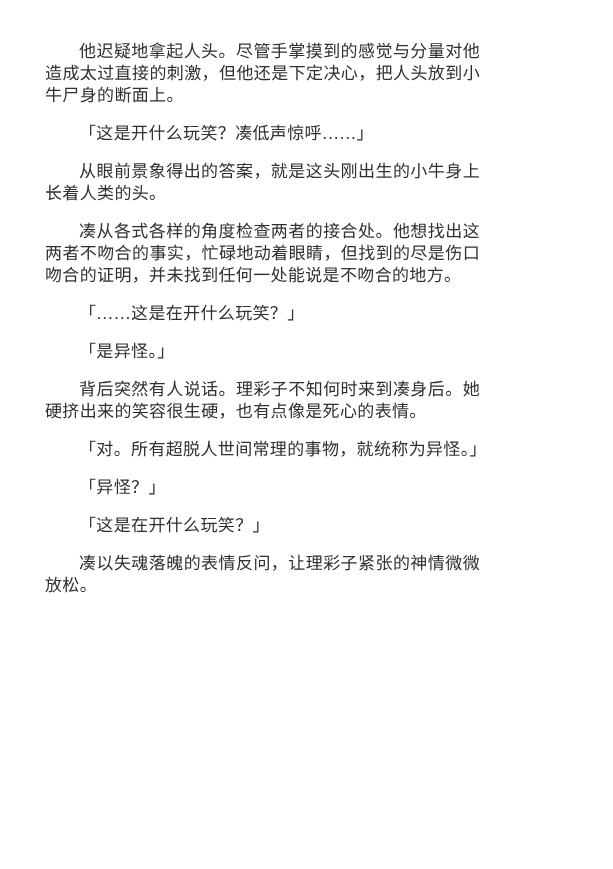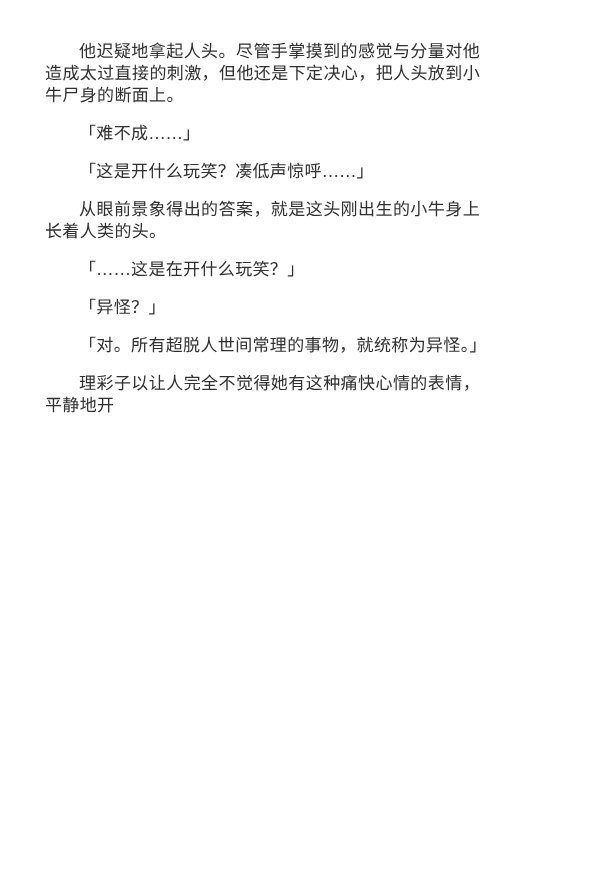--- a/index.html
+++ b/index.html
@@ -29,20 +29,23 @@
     text-align: justify;
     text-indent: 2em;
     word-break: break-all;
   }
 </style>
 </head>
 <body>
 
 <div class="page">
   <p>他迟疑地拿起人头。尽管手掌摸到的感觉与分量对他造成太过直接的刺激，但他还是下定决心，把人头放到小牛尸身的断面上。</p>
-  <p>「难不成……」</p>
   <p>「这是开什么玩笑？凑低声惊呼……」</p>
   <p>从眼前景象得出的答案，就是这头刚出生的小牛身上长着人类的头。</p>
+  <p>凑从各式各样的角度检查两者的接合处。他想找出这两者不吻合的事实，忙碌地动着眼睛，但找到的尽是伤口吻合的证明，并未找到任何一处能说是不吻合的地方。</p>
   <p>「……这是在开什么玩笑？」</p>
+  <p>「是异怪。」</p>
+  <p>背后突然有人说话。理彩子不知何时来到凑身后。她硬挤出来的笑容很生硬，也有点像是死心的表情。</p>
+  <p>「对。所有超脱人世间常理的事物，就统称为异怪。」</p>
   <p>「异怪？」</p>
-  <p>「对。所有超脱人世间常理的事物，就统称为异怪。」</p>
-  <p>理彩子以让人完全不觉得她有这种痛快心情的表情，平静地开</p>
+  <p>「这是在开什么玩笑？」</p>
+  <p>凑以失魂落魄的表情反问，让理彩子紧张的神情微微放松。</p>
 </div>
 
 </body></html>

